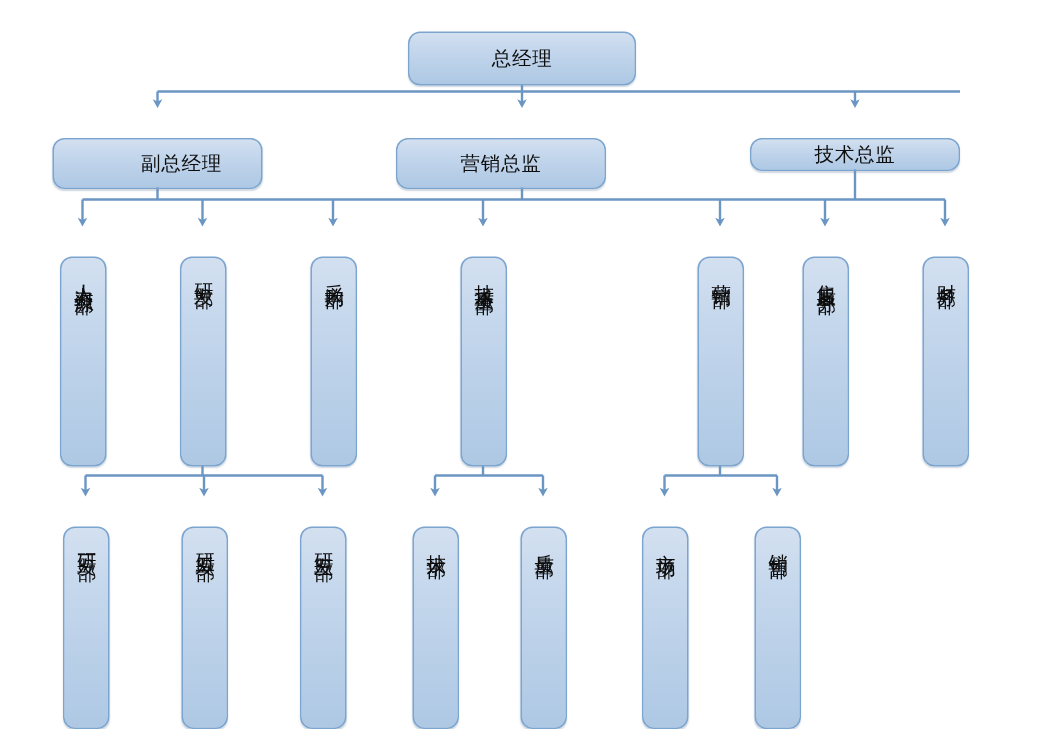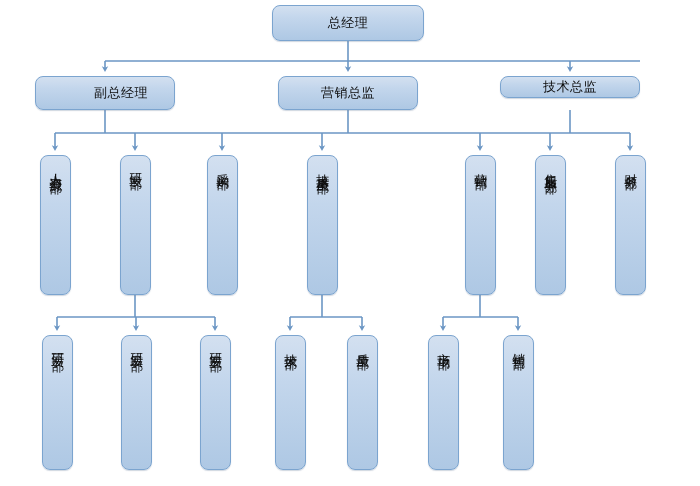--- a/index.html
+++ b/index.html
@@ -27,20 +27,21 @@
     position: absolute;
     box-sizing: border-box;
     border: 1px solid #7ba4cf;
     border-radius: 8px;
     background: linear-gradient(to bottom, #d3e0f0 0%, #c3d6ec 35%, #aec8e4 100%);
     box-shadow: 0 1px 1px rgba(120,140,165,0.35);
     display: flex;
     align-items: center;
     justify-content: center;
     color: #0d0d0d;
+    margin-top: 16px;
   }
   .node-label {
     font-size: 13px;
     line-height: 1.18;
     letter-spacing: 0.5px;
     text-align: center;
     color: #0d0d0d;
     white-space: nowrap;
   }
   .node.horizontal .node-label {
@@ -117,21 +118,21 @@
     </g>
   </svg>
 
   <div class="node horizontal" style="left:272px; top:5px; width:152px; height:36px;">
     <span class="node-label">总经理</span>
   </div>
 
   <div class="node horizontal" style="left:35px; top:76px; width:140px; height:34px;padding-left:32px;">
     <span class="node-label">副总经理</span>
   </div>
-  <div class="node horizontal" style="left:278px; top:76px; width:140px; height:34px;">
+  <div class="node horizontal" style="left:264px; top:76px; width:140px; height:34px;">
     <span class="node-label">营销总监</span>
   </div>
   <div class="node horizontal" style="left:500px; top:76px; width:140px; height:22px;">
     <span class="node-label">技术总监</span>
   </div>
 
   <div class="node vertical" style="left:40px; top:155px; width:31px; height:140px;">
     <span class="node-label">人力资源部</span>
   </div>
   <div class="node vertical" style="left:120px; top:155px; width:31px; height:140px;">

